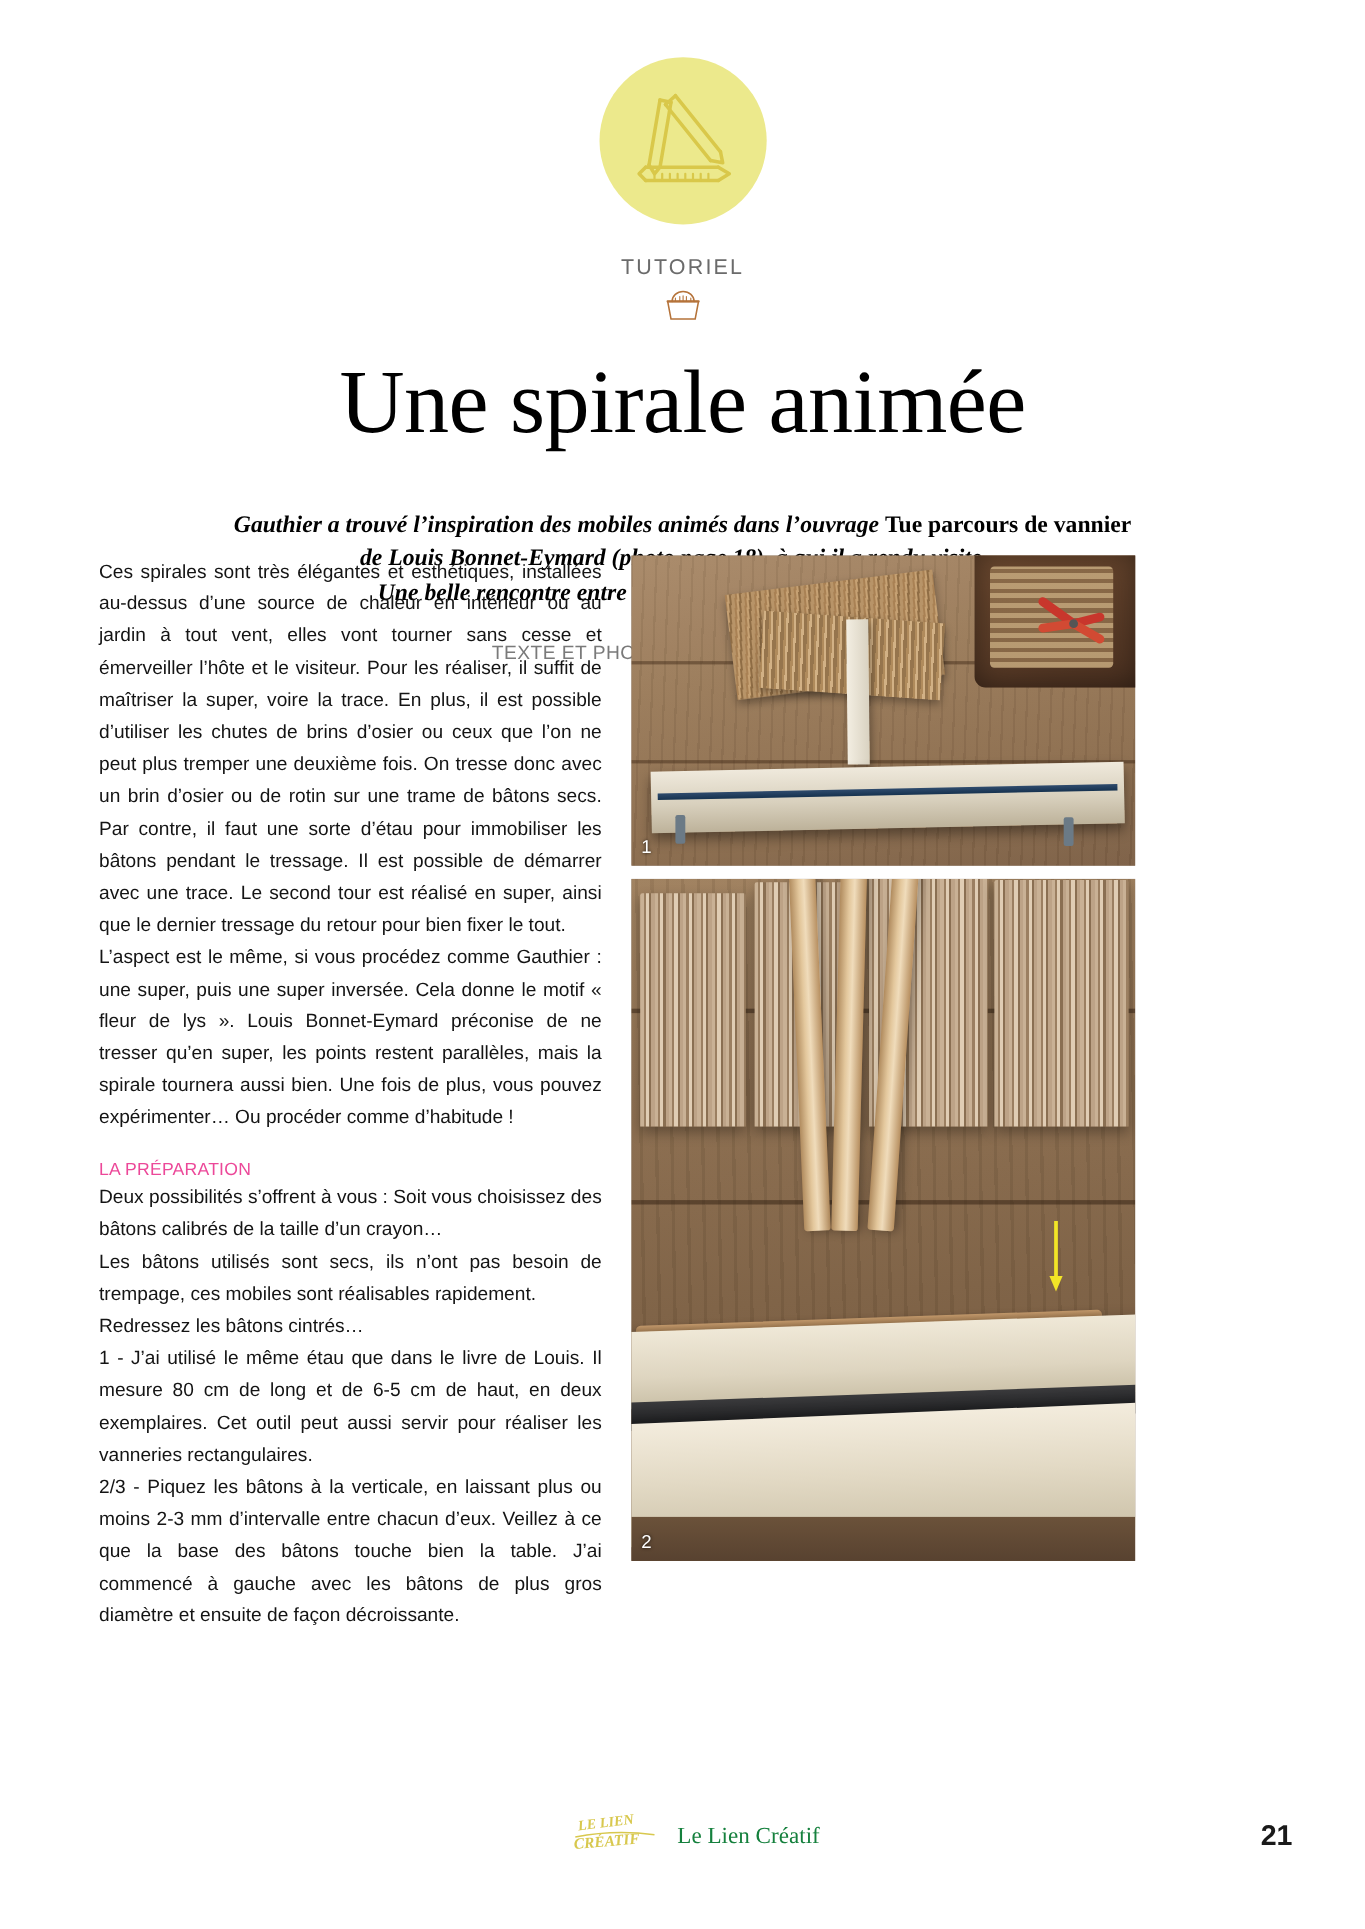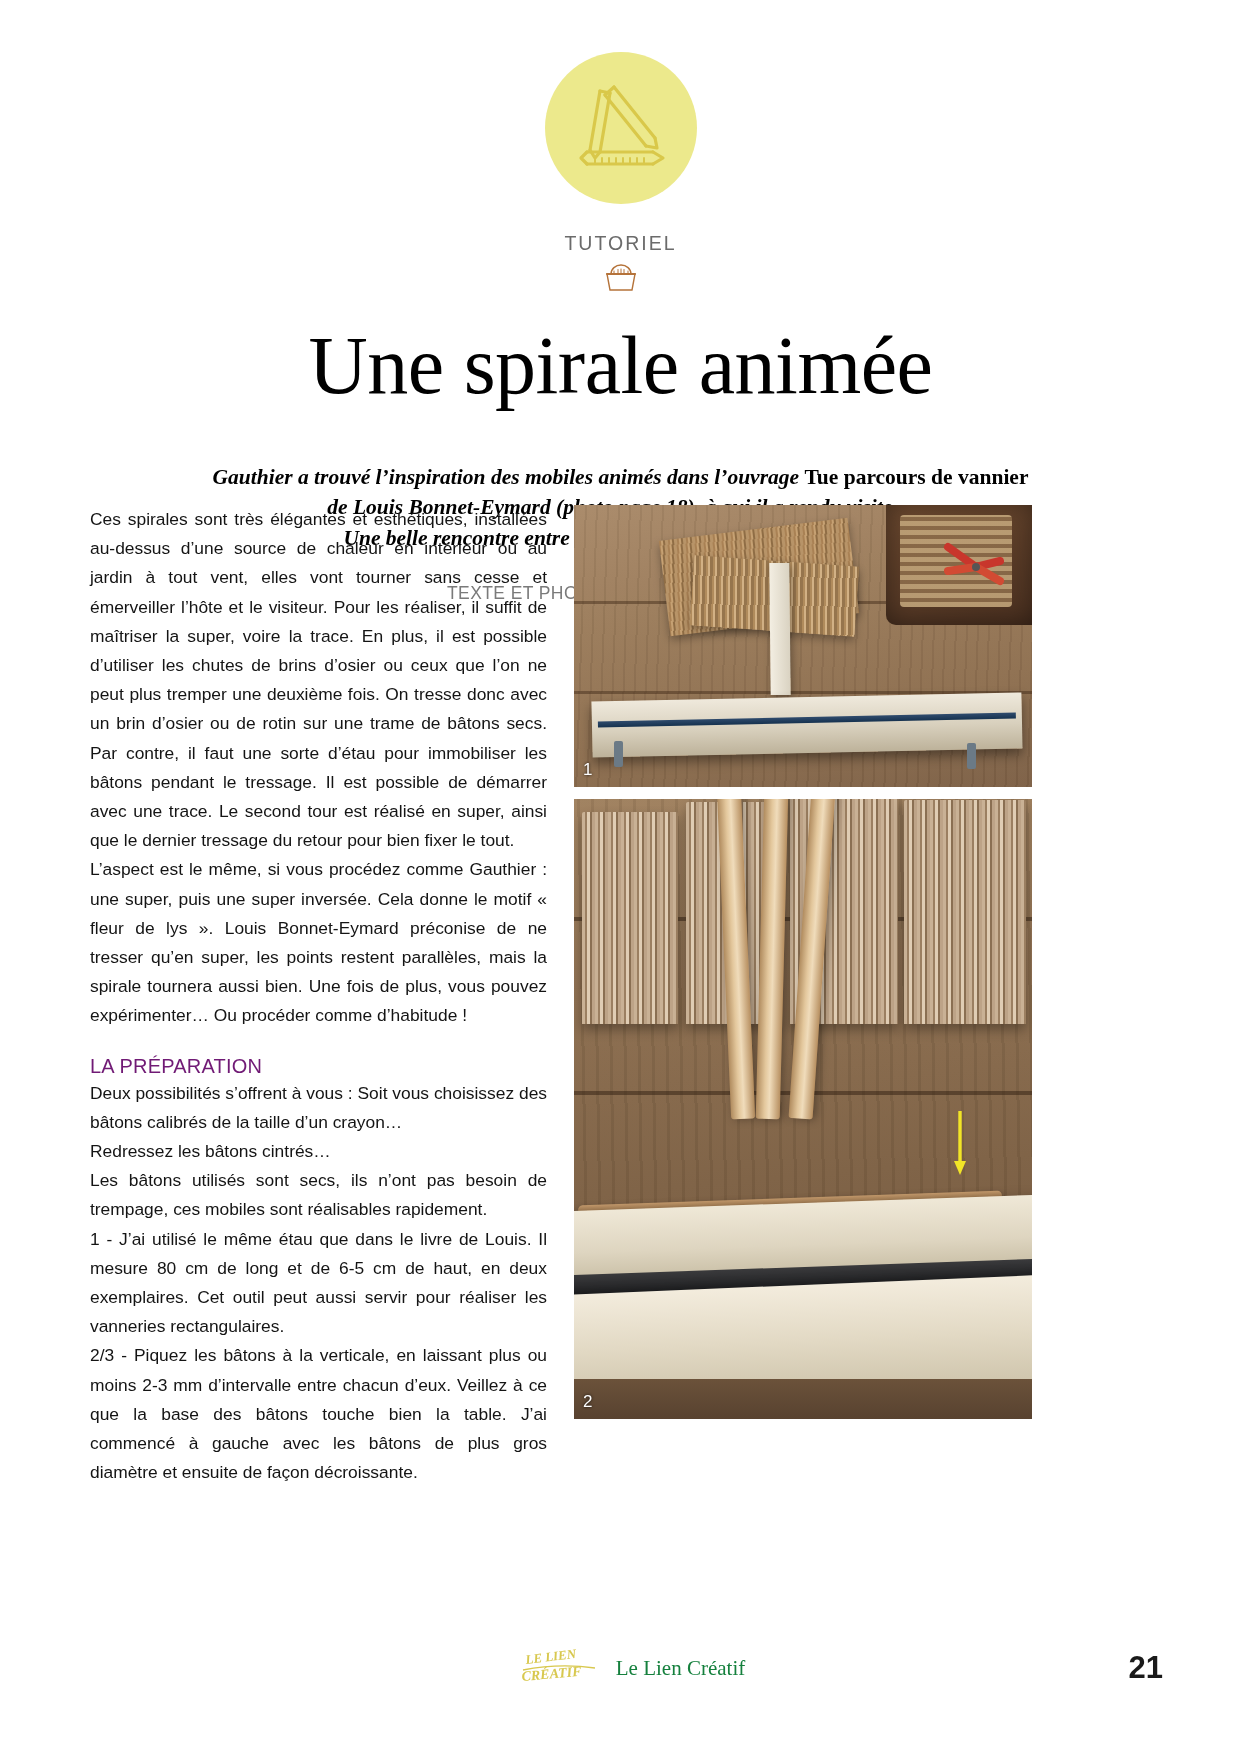--- a/index.html
+++ b/index.html
@@ -106,25 +106,25 @@
     line-height: 29.2px;
     color: #141414;
     text-align: justify;
     hyphens: none;
   }
   .col-text p {
     margin: 0;
   }
   .section-heading {
     margin: 24px 0 2px 0;
-    font-size: 20px;
+    font-size: 16px;
     line-height: 1.1;
     font-weight: 400;
     letter-spacing: 0.2px;
-    color: #701a75;
+    color: #ec4899;
     text-align: left;
   }
 
   .col-media {
     width: 458px;
     flex: 0 0 458px;
     display: flex;
     flex-direction: column;
     gap: 12px;
   }
@@ -278,22 +278,22 @@
     width: 78px; height: 44px;
     display:flex; align-items:center; justify-content:center;
   }
   .footer-name {
     font-family: "Liberation Serif", serif;
     font-size: 21px;
     color: #15803d;
   }
   .page-number {
     position: absolute;
-    right: 12px;
-    font-size: 31px;
+    right: 0;
+    font-size: 26px;
     font-weight: bold;
     color: #1a1a1a;
   }
 </style>
 </head>
 <body>
 
 <div class="page">
 
   <div class="masthead">
@@ -338,22 +338,22 @@
     <div class="byline">TEXTE ET PHOTOS de Gauthier Duhayon</div>
   </div>
 
   <div class="content">
 
     <div class="col-text">
       <p>Ces spirales sont très élégantes et esthétiques, installées au-dessus d’une source de chaleur en intérieur ou au jardin à tout vent, elles vont tourner sans cesse et émerveiller l’hôte et le visiteur. Pour les réaliser, il suffit de maîtriser la super, voire la trace. En plus, il est possible d’utiliser les chutes de brins d’osier ou ceux que l’on ne peut plus tremper une deuxième fois. On tresse donc avec un brin d’osier ou de rotin sur une trame de bâtons secs. Par contre, il faut une sorte d’étau pour immobiliser les bâtons pendant le tressage. Il est possible de démarrer avec une trace. Le second tour est réalisé en super, ainsi que le dernier tressage du retour pour bien fixer le tout.</p>
       <p>L’aspect est le même, si vous procédez comme Gauthier : une super, puis une super inversée. Cela donne le motif « fleur de lys ». Louis Bonnet-Eymard préconise de ne tresser qu’en super, les points restent parallèles, mais la spirale tournera aussi bien. Une fois de plus, vous pouvez expérimenter… Ou procéder comme d’habitude !</p>
       <h2 class="section-heading">LA PRÉPARATION</h2>
       <p>Deux possibilités s’offrent à vous : Soit vous choisissez des bâtons calibrés de la taille d’un crayon…</p>
+      <p>Les bâtons utilisés sont secs, ils n’ont pas besoin de trempage, ces mobiles sont réalisables rapidement.</p>
       <p>Redressez les bâtons cintrés…</p>
-      <p>Les bâtons utilisés sont secs, ils n’ont pas besoin de trempage, ces mobiles sont réalisables rapidement.</p>
       <p>1 - J’ai utilisé le même étau que dans le livre de Louis. Il mesure 80 cm de long et de 6-5 cm de haut, en deux exemplaires. Cet outil peut aussi servir pour réaliser les vanneries rectangulaires.</p>
       <p>2/3 - Piquez les bâtons à la verticale, en laissant plus ou moins 2-3 mm d’intervalle entre chacun d’eux. Veillez à ce que la base des bâtons touche bien la table. J’ai commencé à gauche avec les bâtons de plus gros diamètre et ensuite de façon décroissante.</p>
     </div>
 
     <div class="col-media">
 
       <div class="photo photo-1">
         <div class="p1-table"></div>
         <div class="p1-plank-gap" style="top:96px"></div>
         <div class="p1-plank-gap" style="top:186px"></div>

